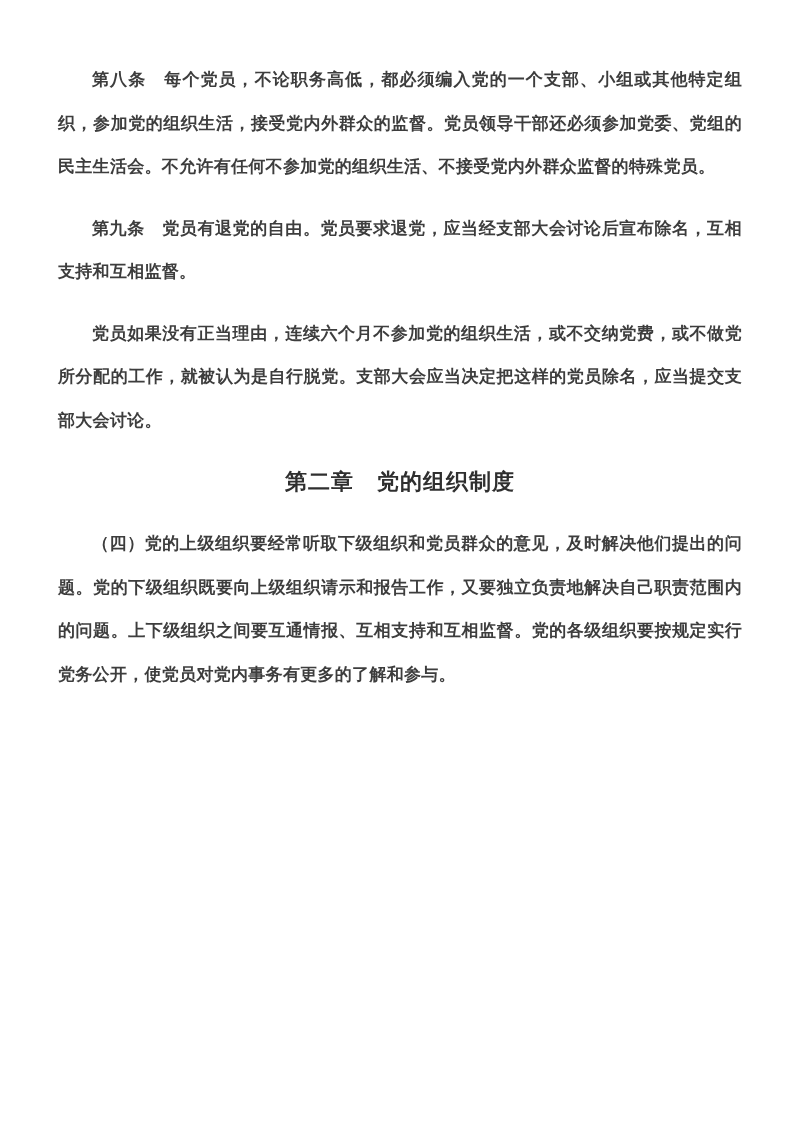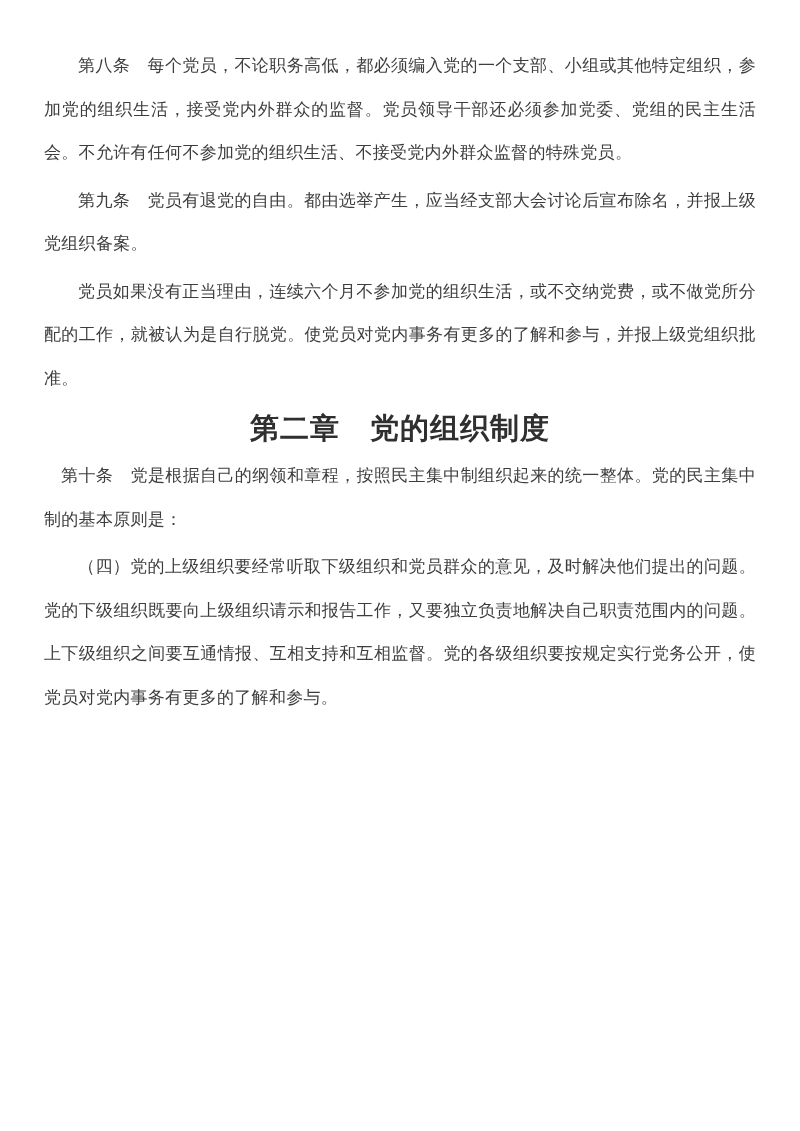--- a/index.html
+++ b/index.html
@@ -18,54 +18,54 @@
   }
   .doc {
     font-family: "Liberation Sans", "DejaVu Sans", sans-serif;
     font-size: 17px;
     line-height: 43.5px;
     color: #3d3d3d;
     text-align: justify;
     letter-spacing: 0.3px;
   }
   .doc p {
-    margin: 4px;
+    margin: 18px;
     text-indent: 2em;
+    font-weight: bold;
   }
   .doc p.indent-small {
     text-indent: 1em;
   }
   .chapter-heading {
     font-family: "Liberation Serif", "DejaVu Serif", serif;
-    font-size: 29px;
+    font-size: 22px;
     font-weight: bold;
     color: #2f2f2f;
     text-align: center;
     text-indent: 0;
     margin: 6px 0 4px 0;
     line-height: 44px;
     letter-spacing: 1px;
   }
 </style>
 </head>
 <body>
 
 <div class="page">
   <div class="doc">
 
     <p>第八条　每个党员，不论职务高低，都必须编入党的一个支部、小组或其他特定组织，参加党的组织生活，接受党内外群众的监督。党员领导干部还必须参加党委、党组的民主生活会。不允许有任何不参加党的组织生活、不接受党内外群众监督的特殊党员。</p>
 
-    <p>第九条　党员有退党的自由。都由选举产生，应当经支部大会讨论后宣布除名，并报上级党组织备案。</p>
+    <p>第九条　党员有退党的自由。党员要求退党，应当经支部大会讨论后宣布除名，互相支持和互相监督。</p>
 
 
-    <p>党员如果没有正当理由，连续六个月不参加党的组织生活，或不交纳党费，或不做党所分配的工作，就被认为是自行脱党。使党员对党内事务有更多的了解和参与，并报上级党组织批准。</p>
+    <p>党员如果没有正当理由，连续六个月不参加党的组织生活，或不交纳党费，或不做党所分配的工作，就被认为是自行脱党。支部大会应当决定把这样的党员除名，应当提交支部大会讨论。</p>
 
     <h2 class="chapter-heading">第二章　党的组织制度</h2>
 
-    <p class="indent-small">第十条　党是根据自己的纲领和章程，按照民主集中制组织起来的统一整体。党的民主集中制的基本原则是：</p>
 
 
 
 
     <p>（四）党的上级组织要经常听取下级组织和党员群众的意见，及时解决他们提出的问题。党的下级组织既要向上级组织请示和报告工作，又要独立负责地解决自己职责范围内的问题。上下级组织之间要互通情报、互相支持和互相监督。党的各级组织要按规定实行党务公开，使党员对党内事务有更多的了解和参与。</p>
 
   </div>
 </div>
 
 </body></html>

